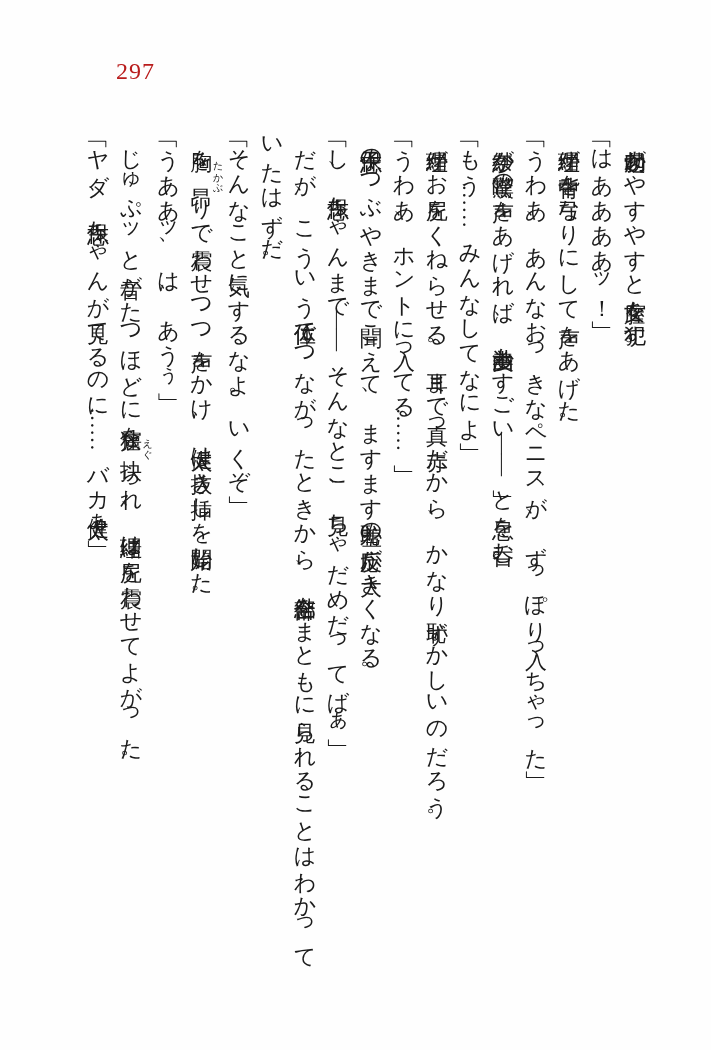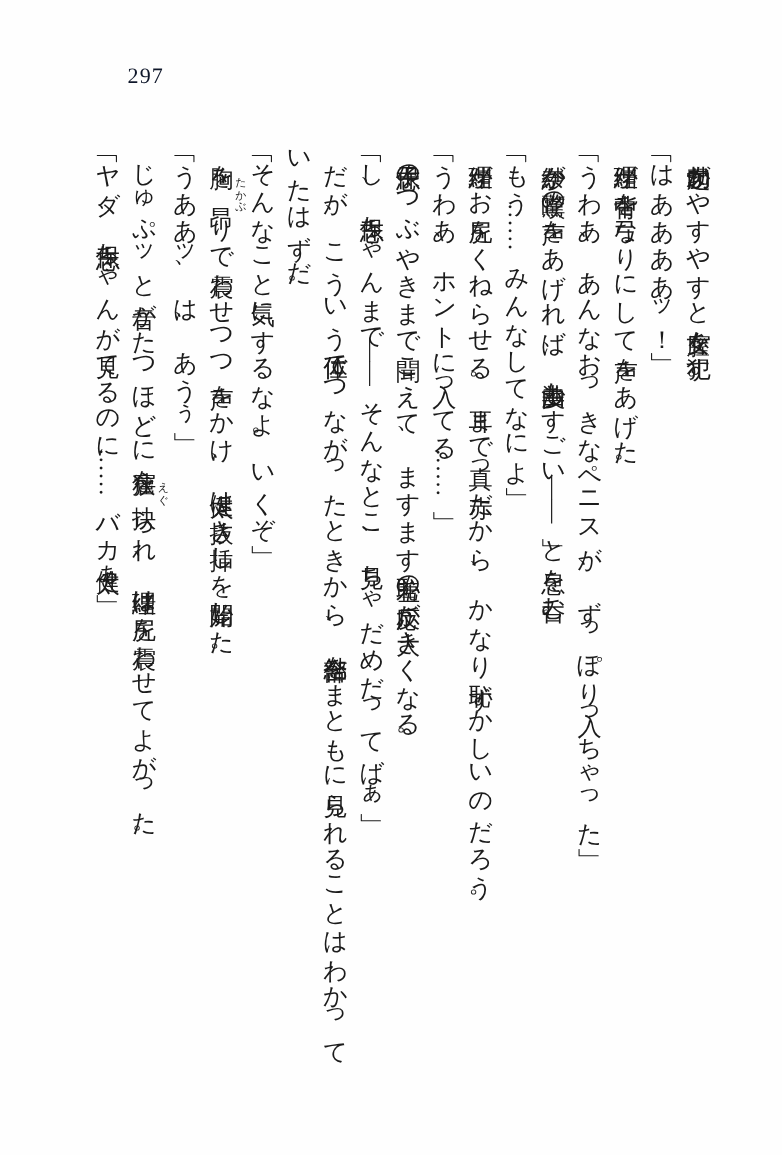--- a/index.html
+++ b/index.html
@@ -16,23 +16,23 @@
   }
   .page {
     position: absolute;
     inset: 0;
     background: #fefefe;
   }
   .page-number {
     position: absolute;
     top: 58px;
     left: 116px;
-    font-size: 20px;
+    font-size: 24px;
     letter-spacing: 1px;
-    color: #0f172a;
+    color: #b91c1c;
     text-align: right;
   }
   .text-block {
     position: absolute;
     top: 122px;
     right: 59px;
     width: 562px;
     height: 836px;
     writing-mode: vertical-rl;
     -webkit-writing-mode: vertical-rl;

